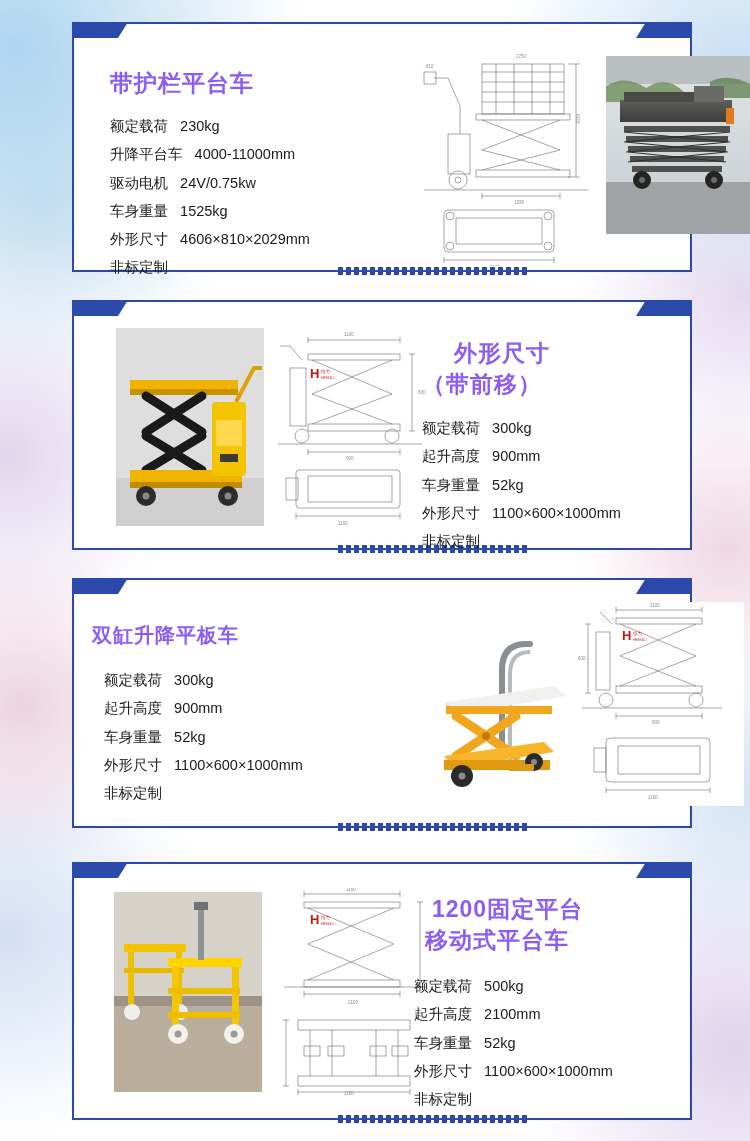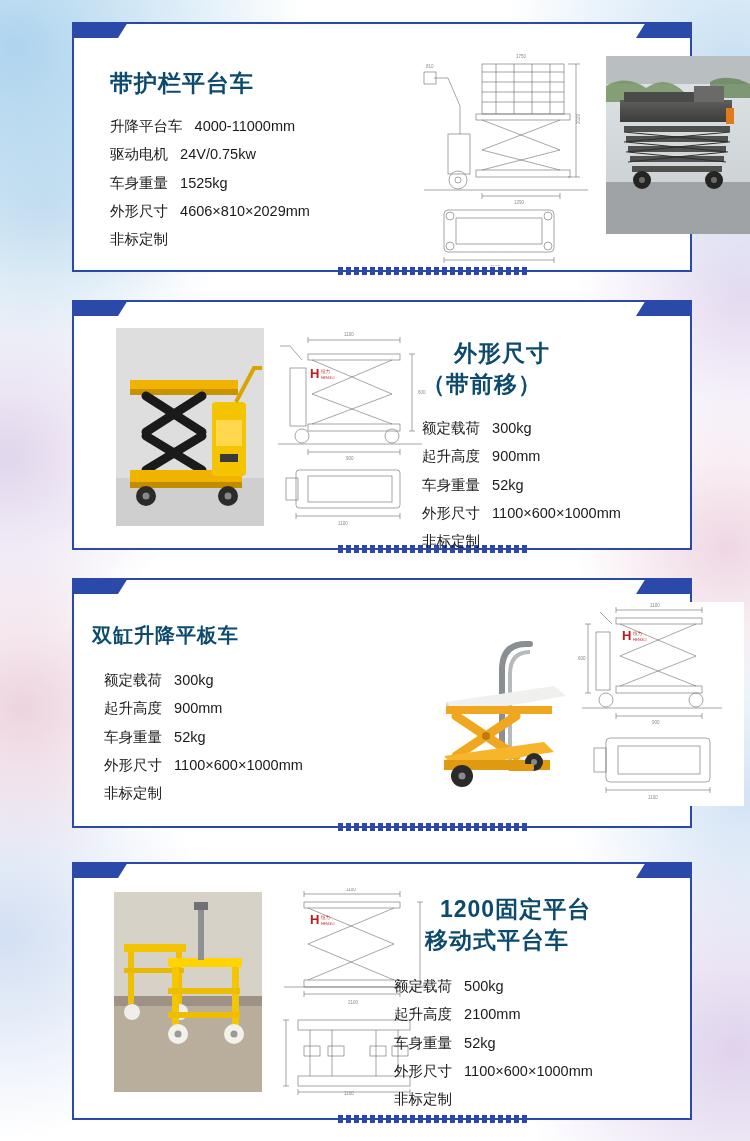--- a/index.html
+++ b/index.html
@@ -62,21 +62,21 @@
   }
 
   
   .dashes {
     position:absolute; bottom:-5px; height:8px; display:flex; gap:3px;
   }
   .dashes i { display:block; width:5px; height:8px; background:#2a49a8; }
 
   
   .title {
-    color:#0c4a6e;
+    color:#8b5cf6;
     font-weight:bold;
     letter-spacing:1px;
     line-height:1.35;
   }
   .specs { color:#1a1a1a; line-height:1.95; }
   .specs .row { white-space:nowrap; }
   .specs .lbl { }
   .specs .val { }
 
   
@@ -122,20 +122,25 @@
         <i></i>
         <i></i>
         <i></i>
     </div>
 
     <div class="title" style="position:absolute; left:36px; top:44px; font-size:23px;">
       <div>带护栏平台车</div>
     </div>
 
     <div class="specs" style="position:absolute; left:36px; top:88px; font-size:14.5px;">
+      <div class="row">
+        <span class="lbl">额定载荷</span>
+        &nbsp;
+        <span class="val">230kg</span>
+      </div>
       <div class="row">
         <span class="lbl">升降平台车</span>
         &nbsp;
         <span class="val">4000-11000mm</span>
       </div>
       <div class="row">
         <span class="lbl">驱动电机</span>
         &nbsp;
         <span class="val">24V/0.75kw</span>
       </div>
@@ -626,25 +631,25 @@
         </g>
         <g transform="translate(40,26)">
           <text x="0" y="10" font-size="13" font-weight="bold" fill="#c01a1a" font-family="Liberation Sans, sans-serif">H</text>
           <text x="11" y="5" font-size="4.5" fill="#c01a1a" font-family="Liberation Sans, sans-serif">恒力</text>
           <text x="11" y="11" font-size="3.6" fill="#c01a1a" font-family="Liberation Sans, sans-serif">HENGLI</text>
         </g>
       </svg>
     </div>
 
     <div class="title" style="position:absolute; left:340px; top:30px; font-size:23px;">
-      <div style="margin-left:26px;">1200固定平台</div>
+      <div style="margin-left:18px;">1200固定平台</div>
       <div style="margin-left:11px;">移动式平台车</div>
     </div>
 
-    <div class="specs" style="position:absolute; left:320px; top:108px; font-size:14.5px;">
+    <div class="specs" style="position:absolute; left:340px; top:108px; font-size:14.5px;">
       <div class="row">
         <span class="lbl">额定载荷</span>
         &nbsp;
         <span class="val">500kg</span>
       </div>
       <div class="row">
         <span class="lbl">起升高度</span>
         &nbsp;
         <span class="val">2100mm</span>
       </div>

